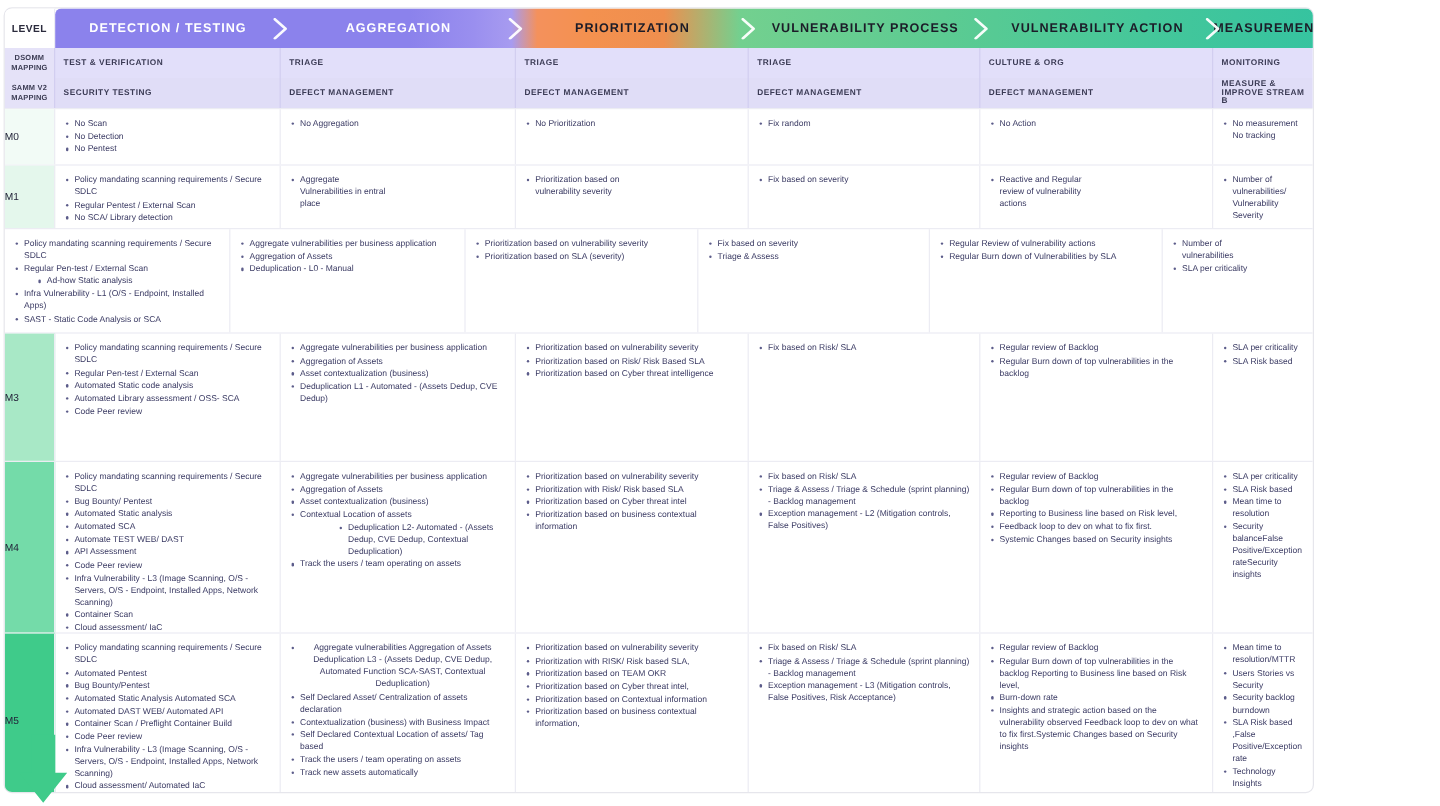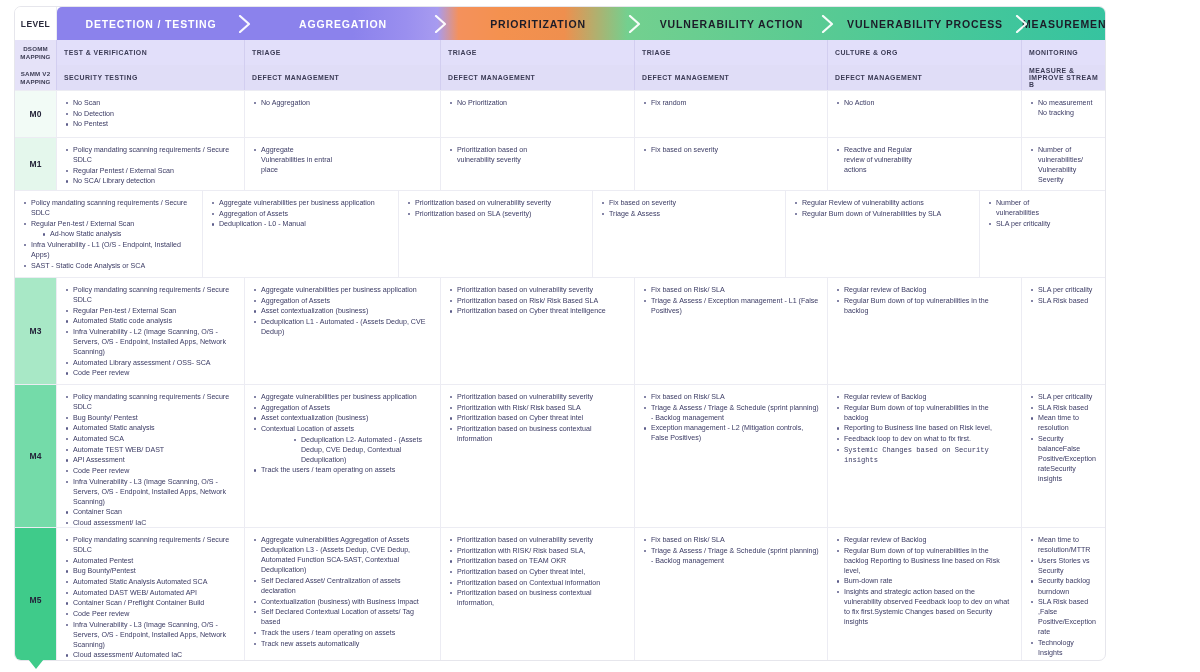--- a/index.html
+++ b/index.html
@@ -10,21 +10,21 @@
     font-family: "Liberation Sans", sans-serif;
     overflow: hidden;
   }
   #root {
     position: relative;
     width: 1200px; height: 672px;
     background: #ffffff;
   }
   .matrix {
     position: absolute;
-    left: 14px; top: 6px;
+    left: 3px; top: 6px;
     width: 1092px; height: 655px;
     background: #ffffff;
     border: 1px solid #e6e6ec;
     border-radius: 7px;
     overflow: hidden;
     display: flex;
     flex-direction: column;
   }
 
   
@@ -105,22 +105,22 @@
 
   
   .body { flex: 1; display: flex; flex-direction: column; }
   .lvl-row {
     display: flex;
     border-top: 1px solid #ececf3;
     flex: none;
   }
   .lvl-badge {
     width: 42px; flex: none;
-    display: flex; align-items: center; justify-content: center;
-    font-size: 8.5px; font-weight: bold;
+    display: flex; align-items: center; justify-content: flex-start;
+    font-size: 8.5px; font-weight: normal;
     color: #24243a;
     border-right: 1px solid #ececf3;
     position: relative;
   }
   .cellbox {
     padding: 7px 8px 7px 6px;
     border-right: 1px solid #ececf3;
     overflow: hidden;
   }
   .cellbox:last-child { border-right: none; }
@@ -181,36 +181,36 @@
             </span>
           </div>
           <div class="hdr-cell dark" style="width: 194px; flex: 0 0 auto;">
             <span>PRIORITIZATION</span>
             <span class="chev">
               <svg width="14" height="18" viewBox="0 0 14 18">
                 <path d="M2 1 L11 9 L2 17" fill="none" stroke="#ffffff" stroke-width="2.2" stroke-linecap="round" stroke-linejoin="round" opacity="0.95"></path>
               </svg>
             </span>
           </div>
+          <div class="hdr-cell dark" style="width: 194px; flex: 0 0 auto;">
+            <span>VULNERABILITY PROCESS</span>
+            <span class="chev">
+              <svg width="14" height="18" viewBox="0 0 14 18">
+                <path d="M2 1 L11 9 L2 17" fill="none" stroke="#ffffff" stroke-width="2.2" stroke-linecap="round" stroke-linejoin="round" opacity="0.95"></path>
+              </svg>
+            </span>
+          </div>
           <div class="hdr-cell dark" style="width: 193px; flex: 0 0 auto;">
             <span>VULNERABILITY ACTION</span>
             <span class="chev">
               <svg width="14" height="18" viewBox="0 0 14 18">
                 <path d="M2 1 L11 9 L2 17" fill="none" stroke="#ffffff" stroke-width="2.2" stroke-linecap="round" stroke-linejoin="round" opacity="0.95"></path>
               </svg>
             </span>
           </div>
-          <div class="hdr-cell dark" style="width: 194px; flex: 0 0 auto;">
-            <span>VULNERABILITY PROCESS</span>
-            <span class="chev">
-              <svg width="14" height="18" viewBox="0 0 14 18">
-                <path d="M2 1 L11 9 L2 17" fill="none" stroke="#ffffff" stroke-width="2.2" stroke-linecap="round" stroke-linejoin="round" opacity="0.95"></path>
-              </svg>
-            </span>
-          </div>
           <div class="hdr-cell dark" style="flex: 1 1 0%;">
             <span>MEASUREMENT</span>
           </div>
         </div>
     </div>
 
     <div id="mapping-rows">
         <div class="map-row r1">
           <div class="map-label">
             <span>DSOMM</span>
@@ -365,21 +365,20 @@
         </div>
         <div class="lvl-row" style="height: 107px;">
           <div class="lvl-badge" style="background: rgb(168, 232, 198);">
             <span>M3</span>
           </div>
           <div class="cellbox" style="flex: 0 0 auto; width: 188px;">
             <ul class="blist">
               <li style="white-space: pre-line;">Policy mandating scanning requirements / Secure SDLC</li>
               <li style="white-space: pre-line;">Regular Pen-test / External Scan</li>
               <li style="white-space: pre-line;">Automated Static code analysis</li>
-              <li style="white-space: pre-line;">Infra Vulnerability - L2 (Image Scanning, O/S - Servers, O/S - Endpoint, Installed Apps, Network Scanning)</li>
               <li style="white-space: pre-line;">Automated Library assessment / OSS- SCA</li>
               <li style="white-space: pre-line;">Code Peer review</li>
             </ul>
           </div>
           <div class="cellbox" style="flex: 0 0 auto; width: 196px;">
             <ul class="blist">
               <li style="white-space: pre-line;">Aggregate vulnerabilities per business application</li>
               <li style="white-space: pre-line;">Aggregation of Assets</li>
               <li style="white-space: pre-line;">Asset contextualization (business)</li>
               <li style="white-space: pre-line;">Deduplication L1 - Automated - (Assets Dedup, CVE Dedup)</li>
@@ -388,21 +387,20 @@
           <div class="cellbox" style="flex: 0 0 auto; width: 194px;">
             <ul class="blist">
               <li style="white-space: pre-line;">Prioritization based on vulnerability severity</li>
               <li style="white-space: pre-line;">Prioritization based on Risk/ Risk Based SLA</li>
               <li style="white-space: pre-line;">Prioritization based on Cyber threat intelligence</li>
             </ul>
           </div>
           <div class="cellbox" style="flex: 0 0 auto; width: 193px;">
             <ul class="blist">
               <li style="white-space: pre-line;">Fix based on Risk/ SLA</li>
-              <li style="white-space: pre-line;">Triage &amp; Assess / Exception management - L1 (False Positives)</li>
             </ul>
           </div>
           <div class="cellbox" style="flex: 0 0 auto; width: 194px;">
             <ul class="blist">
               <li style="white-space: pre-line;">Regular review of Backlog</li>
               <li style="white-space: pre-line;">Regular Burn down of top vulnerabilities in the backlog</li>
             </ul>
           </div>
           <div class="cellbox" style="flex: 1 1 0%;">
             <ul class="blist">
@@ -453,21 +451,21 @@
               <li style="white-space: pre-line;">Triage &amp; Assess / Triage &amp; Schedule (sprint planning) - Backlog management</li>
               <li style="white-space: pre-line;">Exception management - L2 (Mitigation controls, False Positives)</li>
             </ul>
           </div>
           <div class="cellbox" style="flex: 0 0 auto; width: 194px;">
             <ul class="blist">
               <li style="white-space: pre-line;">Regular review of Backlog</li>
               <li style="white-space: pre-line;">Regular Burn down of top vulnerabilities in the backlog</li>
               <li style="white-space: pre-line;">Reporting to Business line based on Risk level,</li>
               <li style="white-space: pre-line;">Feedback loop to dev on what to fix first.</li>
-              <li style="white-space: pre-line; font-family: Liberation Mono, monospace;">Systemic Changes based on Security insights</li>
+              <li style="white-space: pre-line;">Systemic Changes based on Security insights</li>
             </ul>
           </div>
           <div class="cellbox" style="flex: 1 1 0%;">
             <ul class="blist">
               <li style="white-space: pre-line;">SLA per criticality</li>
               <li style="white-space: pre-line;">SLA Risk based</li>
               <li style="white-space: pre-line;">Mean time to resolution</li>
               <li style="white-space: pre-line;">Security balanceFalse Positive/Exception rateSecurity insights</li>
             </ul>
           </div>
@@ -484,21 +482,21 @@
               <li style="white-space: pre-line;">Automated Static Analysis Automated SCA</li>
               <li style="white-space: pre-line;">Automated DAST WEB/ Automated API</li>
               <li style="white-space: pre-line;">Container Scan / Preflight Container Build</li>
               <li style="white-space: pre-line;">Code Peer review</li>
               <li style="white-space: pre-line;">Infra Vulnerability - L3 (Image Scanning, O/S - Servers, O/S - Endpoint, Installed Apps, Network Scanning)</li>
               <li style="white-space: pre-line;">Cloud assessment/ Automated IaC</li>
             </ul>
           </div>
           <div class="cellbox" style="flex: 0 0 auto; width: 196px;">
             <ul class="blist">
-              <li style="white-space: pre-line;">Aggregate vulnerabilities Aggregation of Assets Deduplication L3 - (Assets Dedup, CVE Dedup, Automated Function SCA-SAST, Contextual Deduplication)</li>
+              <li style="white-space: pre-line; text-align: center;">Aggregate vulnerabilities Aggregation of Assets Deduplication L3 - (Assets Dedup, CVE Dedup, Automated Function SCA-SAST, Contextual Deduplication)</li>
               <li style="white-space: pre-line;">Self Declared Asset/ Centralization of assets declaration</li>
               <li style="white-space: pre-line;">Contextualization (business) with Business Impact</li>
               <li style="white-space: pre-line;">Self Declared Contextual Location of assets/ Tag based</li>
               <li style="white-space: pre-line;">Track the users / team operating on assets</li>
               <li style="white-space: pre-line;">Track new assets automatically</li>
             </ul>
           </div>
           <div class="cellbox" style="flex: 0 0 auto; width: 194px;">
             <ul class="blist">
               <li style="white-space: pre-line;">Prioritization based on vulnerability severity</li>
@@ -506,20 +504,21 @@
               <li style="white-space: pre-line;">Prioritization based on TEAM OKR</li>
               <li style="white-space: pre-line;">Prioritization based on Cyber threat intel,</li>
               <li style="white-space: pre-line;">Prioritization based on Contextual information</li>
               <li style="white-space: pre-line;">Prioritization based on business contextual information,</li>
             </ul>
           </div>
           <div class="cellbox" style="flex: 0 0 auto; width: 193px;">
             <ul class="blist">
               <li style="white-space: pre-line;">Fix based on Risk/ SLA</li>
               <li style="white-space: pre-line;">Triage &amp; Assess / Triage &amp; Schedule (sprint planning) - Backlog management</li>
+              <li style="white-space: pre-line;">Exception management - L3 (Mitigation controls, False Positives, Risk Acceptance)</li>
             </ul>
           </div>
           <div class="cellbox" style="flex: 0 0 auto; width: 194px;">
             <ul class="blist">
               <li style="white-space: pre-line;">Regular review of Backlog</li>
               <li style="white-space: pre-line;">Regular Burn down of top vulnerabilities in the backlog Reporting to Business line based on Risk level,</li>
               <li style="white-space: pre-line;">Burn-down rate</li>
               <li style="white-space: pre-line;">Insights and strategic action based on the vulnerability observed Feedback loop to dev on what to fix first.Systemic Changes based on Security insights</li>
             </ul>
           </div>

